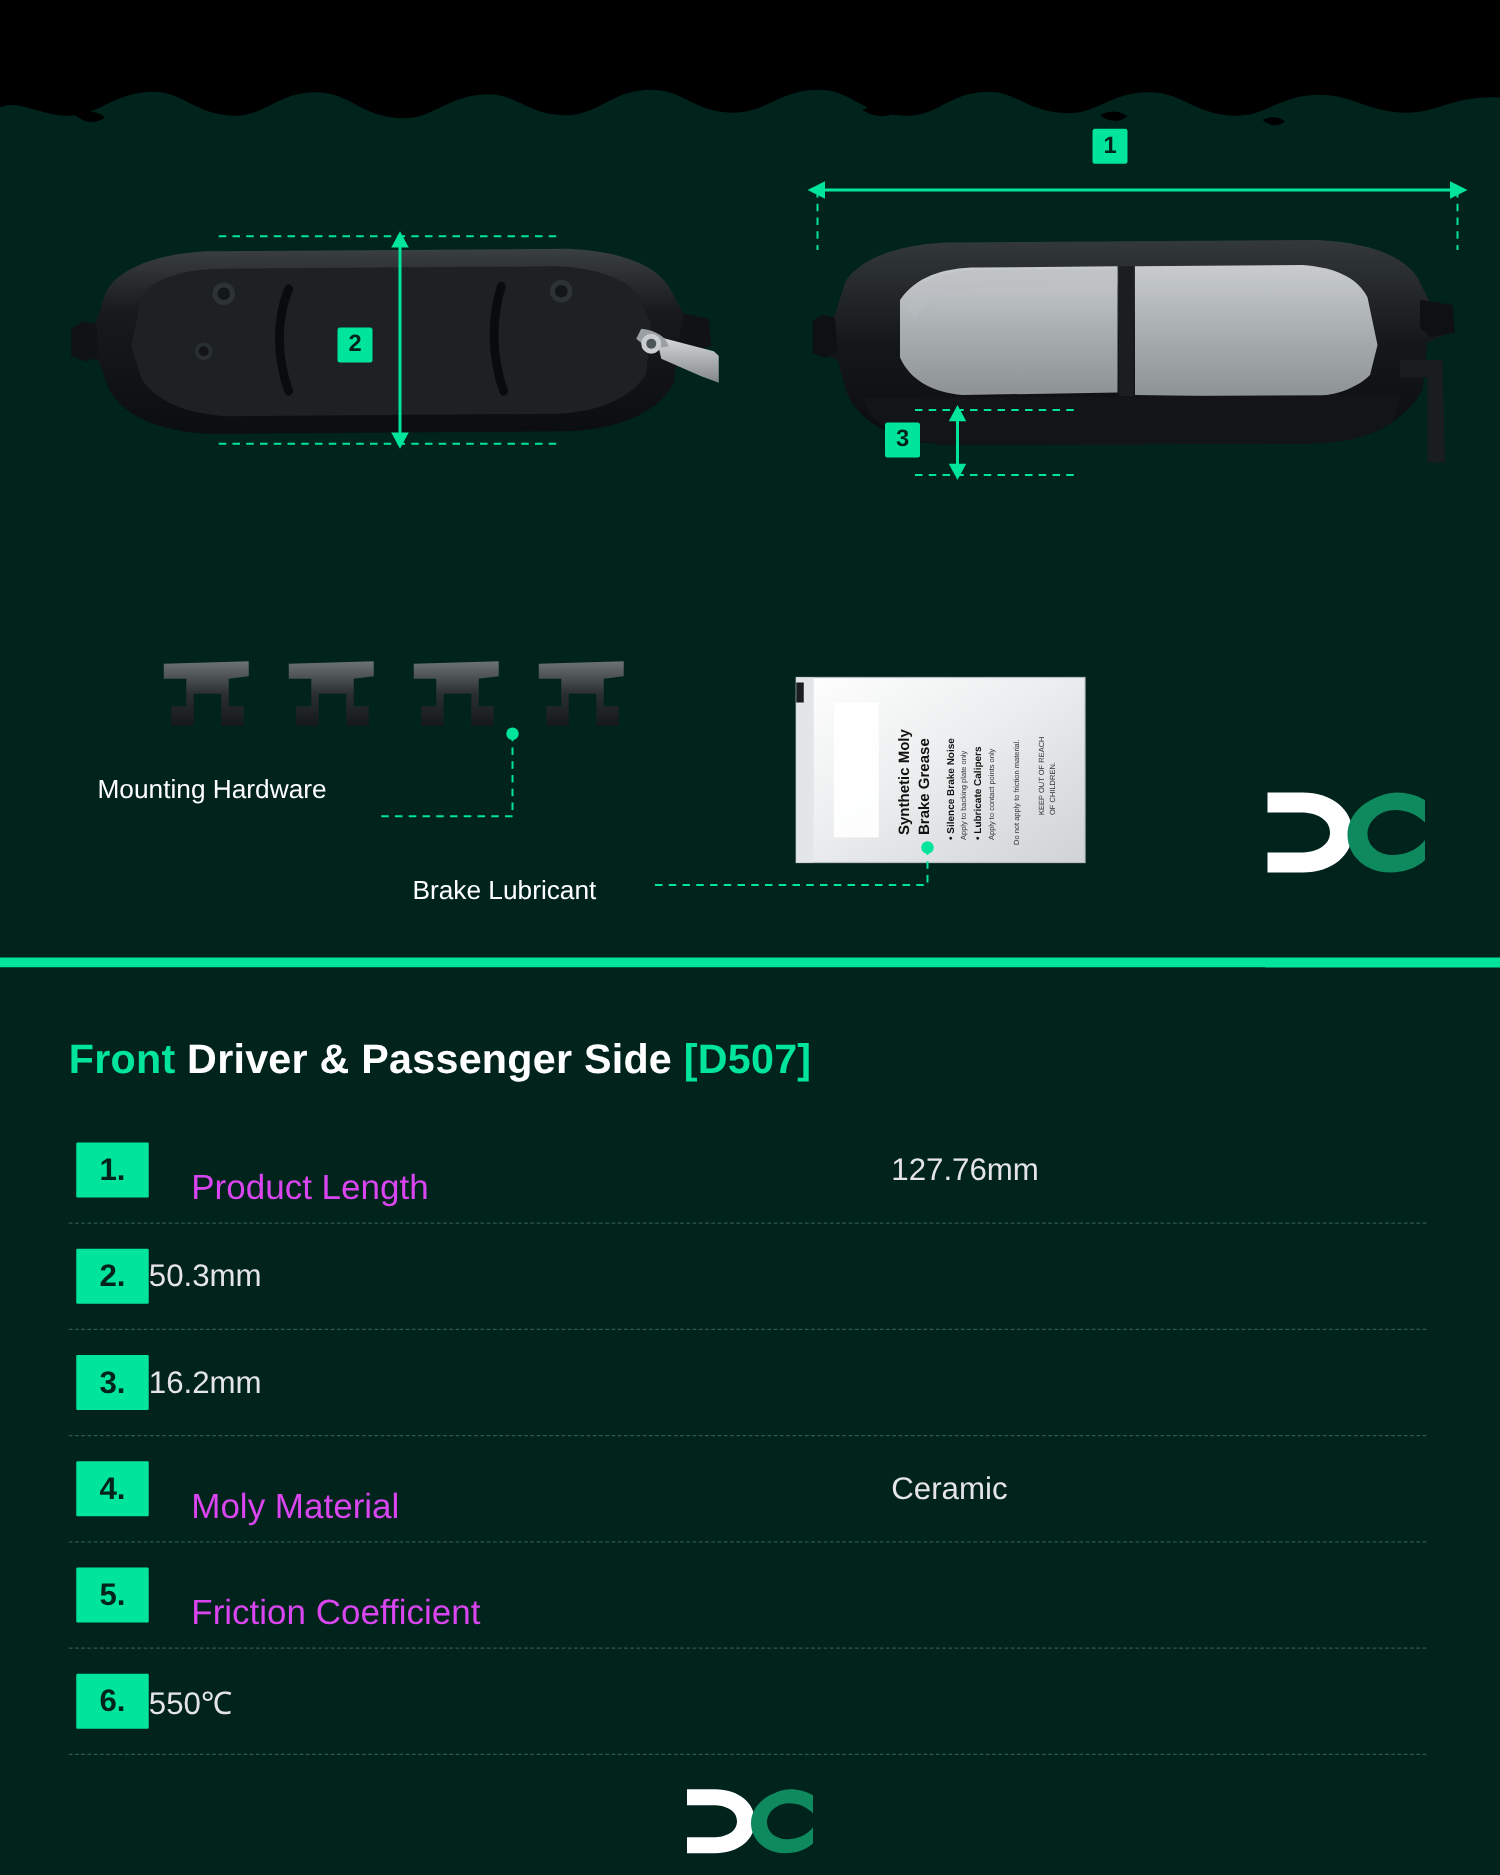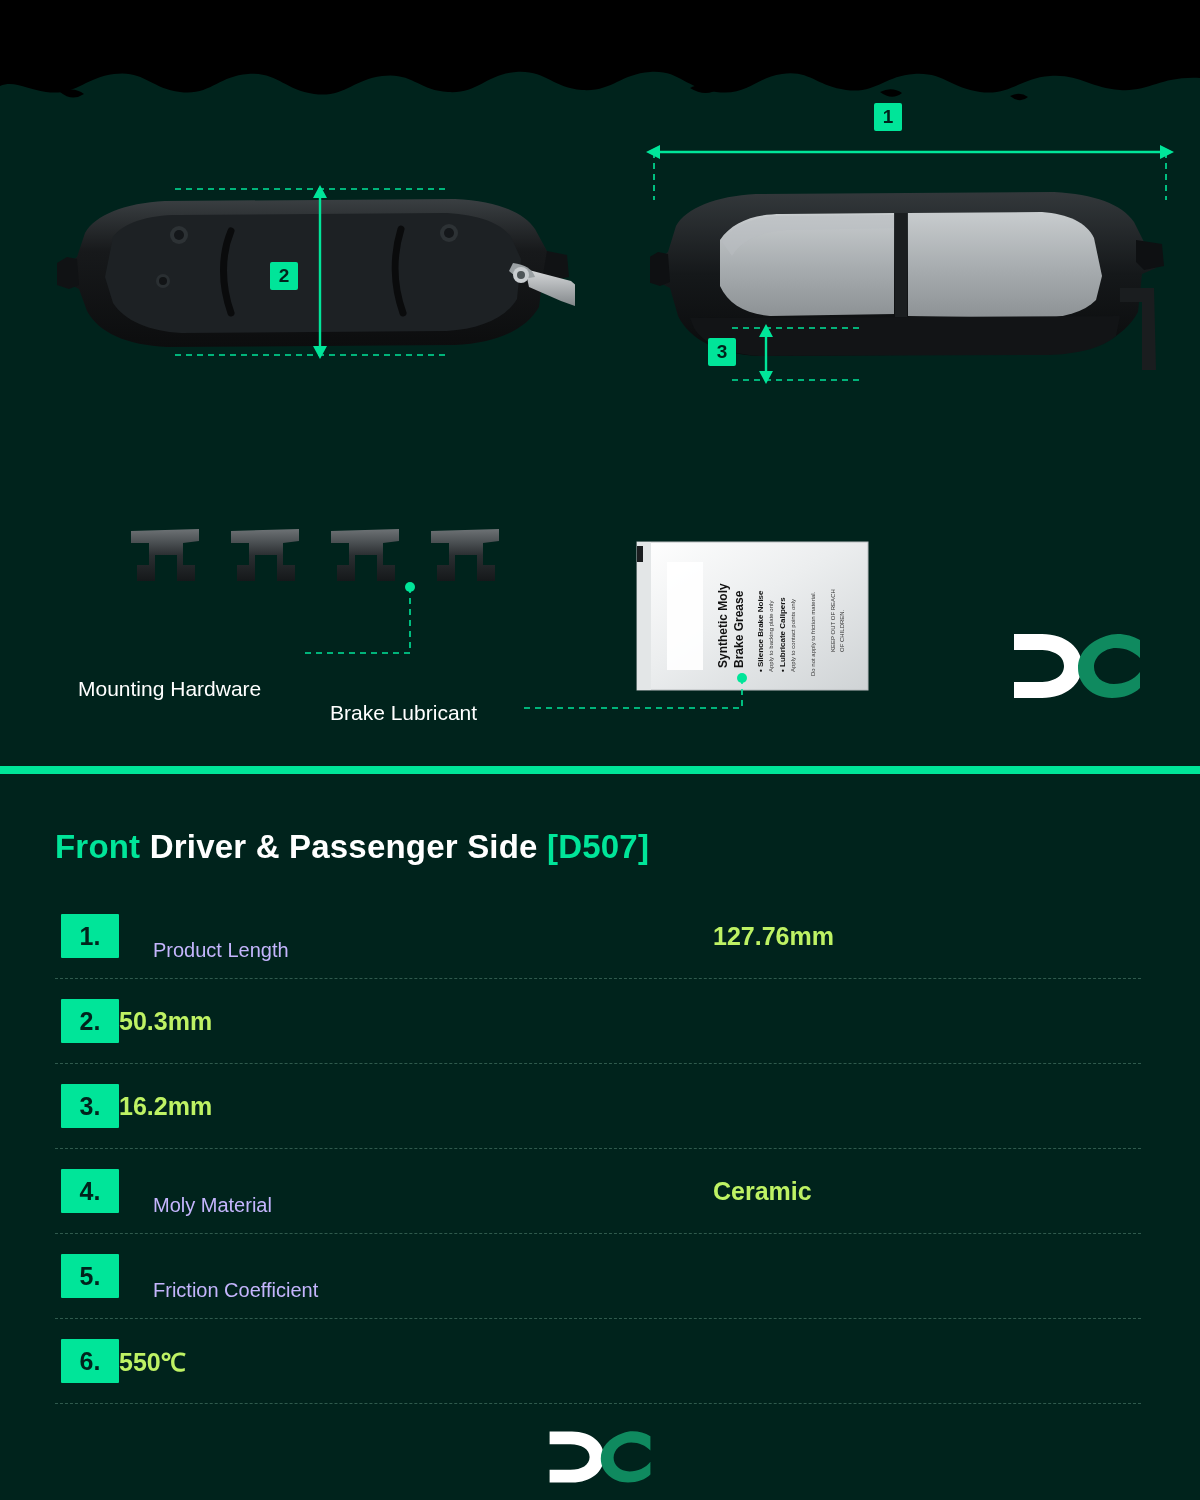--- a/index.html
+++ b/index.html
@@ -60,21 +60,21 @@
   .dim3 { left: 708px; top: 338px; }
 
   
   .callout-label {
     position: absolute;
     color: #ffffff;
     font-size: 21px;
     font-family: "Liberation Sans", sans-serif;
     white-space: nowrap;
   }
-  .lbl-hw { left: 78px; top: 677px; }
+  .lbl-hw { left: 78px; top: 620px; }
   .lbl-lub { left: 330px; top: 701px; }
 
   .hardware {
     position: absolute;
     left: 125px; top: 525px;
     width: 400px; height: 70px;
   }
   .greasepack {
     position: absolute;
     left: 635px; top: 540px;
@@ -135,31 +135,31 @@
     font-weight: bold;
     display: flex;
     align-items: center;
     justify-content: center;
     margin-left: 6px;
     border-radius: 1px;
     font-family: "Liberation Sans", sans-serif;
   }
   .label {
     margin-left: 34px;
-    color: #c4b5fd;
-    font-size: 20px;
+    color: #d946ef;
+    font-size: 28px;
     font-family: "Liberation Sans", sans-serif;
     font-weight: 400;
     width: 560px;
     margin-top: 28px;
   }
   .value {
-    color: #bef264;
+    color: #e5e5e5;
     font-size: 25px;
-    font-weight: bold;
+    font-weight: normal;
     font-family: "Liberation Sans", sans-serif;
   }
 
   .logo-bottom {
     position: absolute;
     left: 548px; top: 1428px;
     width: 104px; height: 58px;
   }
 </style>
 </head>

